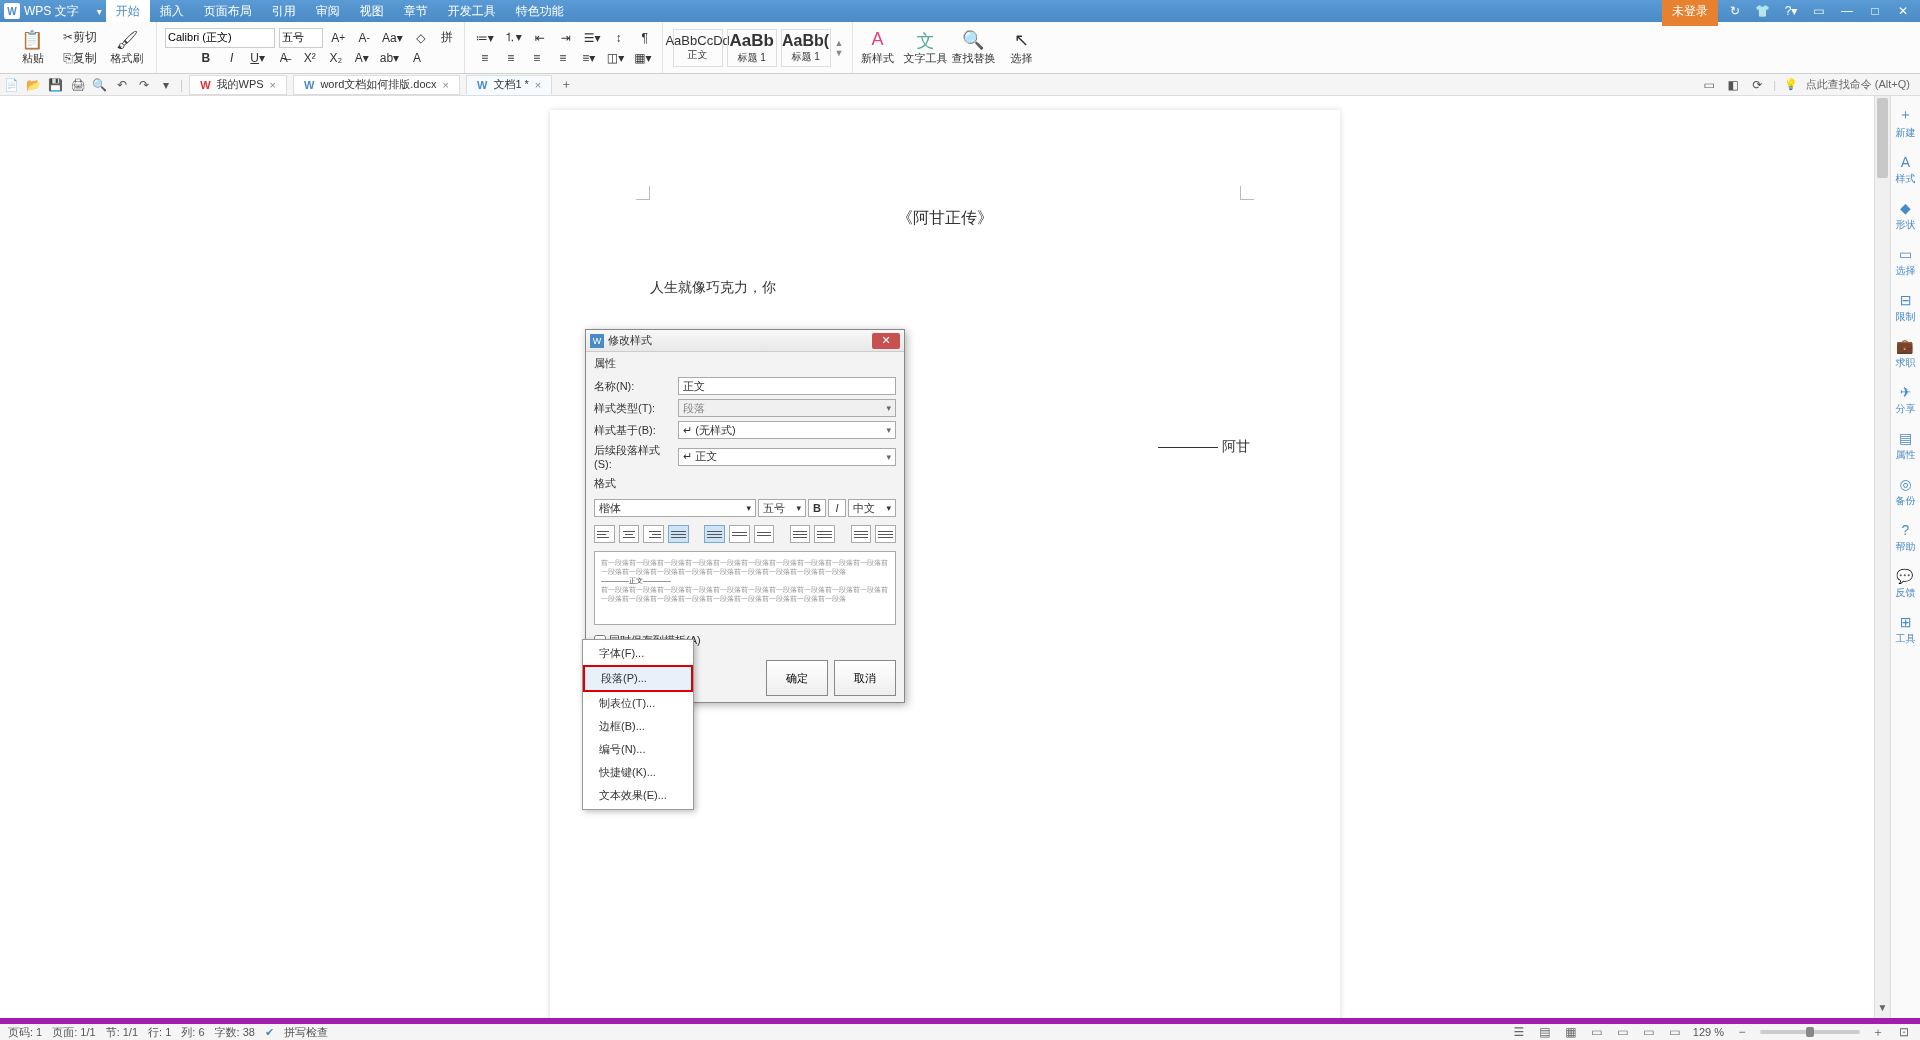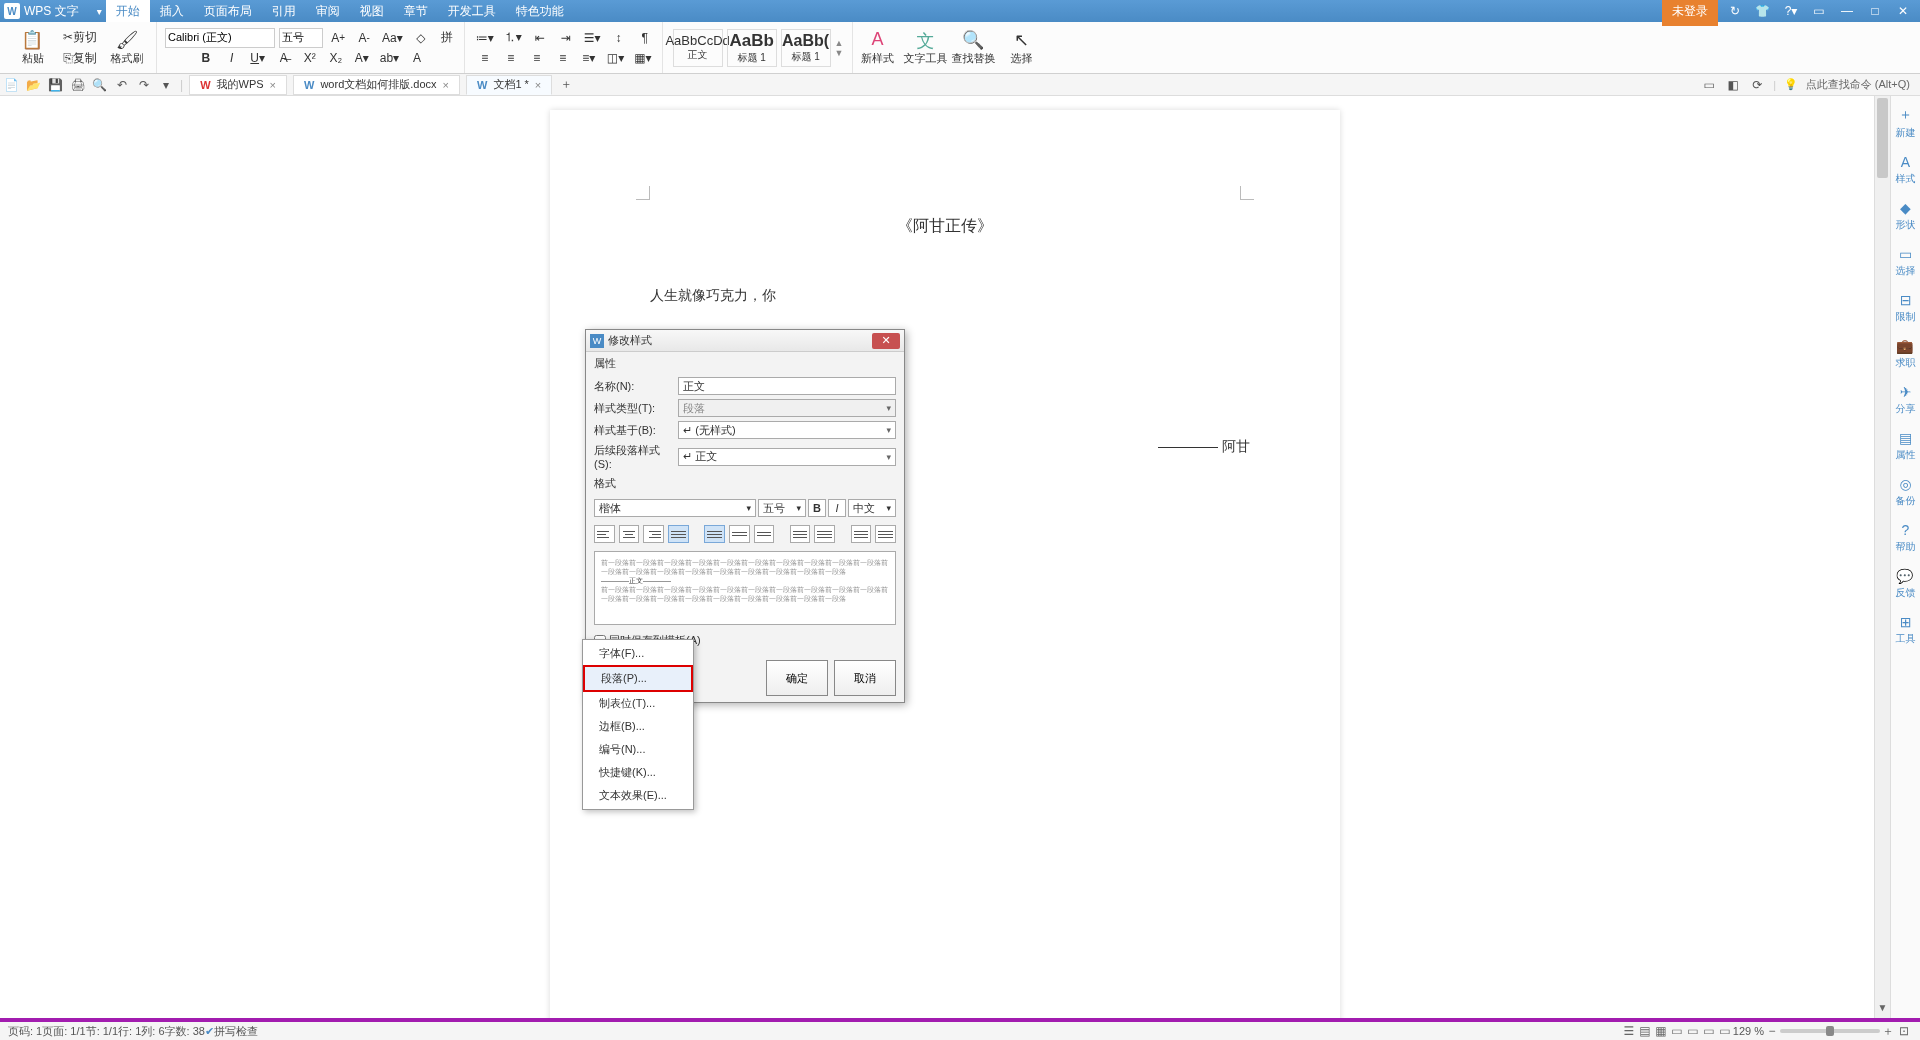--- a/index.html
+++ b/index.html
@@ -39,21 +39,21 @@
 .qa-right { display:flex; align-items:center; gap:8px; padding-right:6px; font-size:11px; color:#666;}
 
 
 .main { display:flex; height: calc(1040px - 22px - 52px - 22px - 22px); }
 .canvas-wrap { flex:1; background:#fff; position:relative; overflow:hidden;}
 .page { position:absolute; left:50%; top:14px; transform:translateX(-50%); width:790px; height:920px; background:#fff; box-shadow:0 0 6px rgba(0,0,0,.15);}
 .page-inner { position:absolute; left:100px; right:100px; top:90px; bottom:90px;}
 .corner { position:absolute; width:14px; height:14px; border:1px solid #bbb;}
 .cnr-tl { left:100px; top:90px; border-right:none; border-bottom:none; transform:translate(-14px,-14px) rotate(180deg);}
 .cnr-tr { right:100px; top:90px; border-left:none; border-bottom:none; transform:translate(14px,-14px) rotate(180deg);}
-.doc-title { text-align:center; font-size:16px; margin-top:16px; font-family:SimSun;}
+.doc-title { text-align:center; font-size:16px; margin-top:8px; font-family:SimSun;}
 .doc-line1 { margin-top:50px; font-size:14px; font-family:SimSun;}
 .sig { position:absolute; right:-10px; top:238px; font-size:14px;}
 .sig-line { display:inline-block; width:60px; border-top:1px solid #333; vertical-align:middle; margin-right:4px;}
 .para-mark { position:absolute; left:60px; top:238px; color:#9aa; font-size:12px;}
 .para-mark .pg { display:inline-block; width:10px; height:12px; border:1px solid #9aa; margin-right:2px;}
 
 
 .side-panel { width:30px; background:#fafafa; border-left:1px solid #ddd; display:flex; flex-direction:column; align-items:center; padding-top:10px; gap:14px;}
 .sp-item { display:flex; flex-direction:column; align-items:center; font-size:10px; color:#4a8bc5; cursor:pointer; gap:2px;}
 .sp-item .ico { font-size:14px;}
@@ -88,21 +88,21 @@
 .dlg-btn { width:62px; height:36px; border:1px solid #888; background:linear-gradient(#fff,#eee); font-size:11px; cursor:pointer;}
 .fmt-dropdown-btn { position:absolute; left:10px; bottom:6px; width:86px; height:19px; border:2px solid #a00; background:#cfe3f7; display:flex; align-items:center; padding:0 4px; font-size:11px; cursor:pointer;}
 .fmt-dropdown-btn .dd { margin-left:auto; font-size:9px;}
 
 
 .dropdown-menu { position:absolute; left:582px; top:543px; width:112px; background:#fff; border:1px solid #999; box-shadow:2px 2px 6px rgba(0,0,0,.25); padding:2px 0; font-size:11px;}
 .dropdown-menu .mi { padding:4px 16px; cursor:pointer;}
 .dropdown-menu .mi.hl { border:2px solid #d00; background:#e8f0fa;}
 
 
-.statusbar { height:22px; background:#f5f5f5; border-top:4px solid #a21caf; display:flex; align-items:center; font-size:11px; color:#555; padding:0 8px; }
+.statusbar { height:22px; background:#f5f5f5; border-top:6px solid #a21caf; display:flex; align-items:center; font-size:11px; color:#555; padding:0 8px; gap:10px;}
 .statusbar .spacer { flex:1;}
 .statusbar .sicon { width:16px; height:16px; display:flex; align-items:center; justify-content:center; cursor:pointer; font-size:12px; color:#666;}
 .zoom-slider { width:100px; height:4px; background:#ccc; position:relative; border-radius:2px;}
 .zoom-slider .knob { position:absolute; left:50%; top:-3px; width:8px; height:10px; background:#888; border-radius:2px; transform:translateX(-50%);}
 </style>
 </head>
 <body>
 
 <div class="titlebar">
   <div class="app-icon">W</div>

